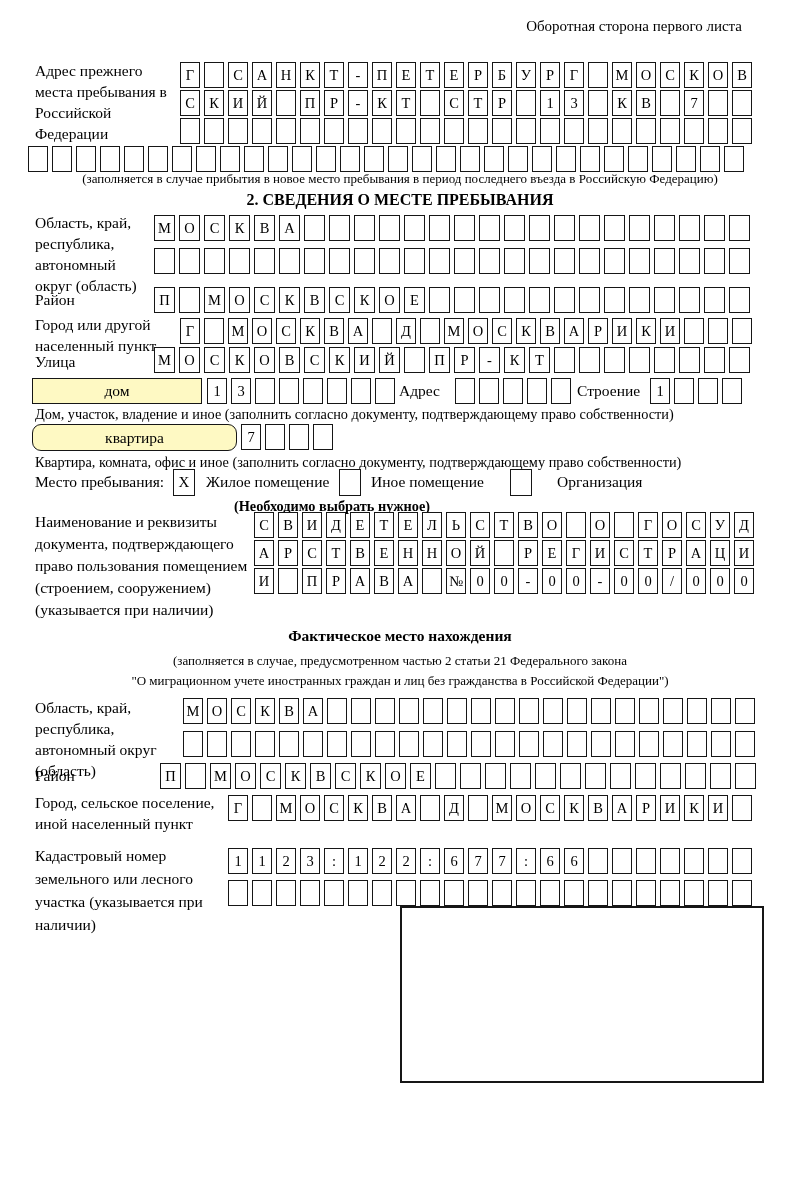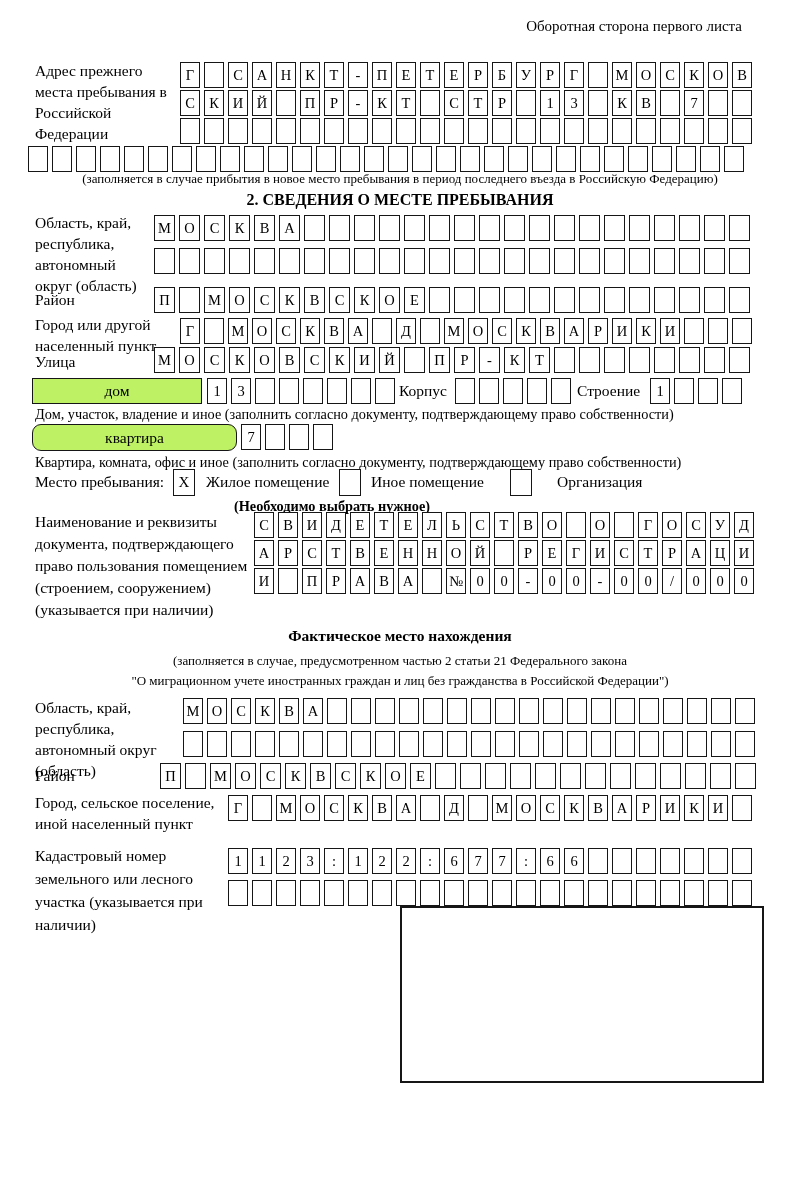--- a/index.html
+++ b/index.html
@@ -9,21 +9,21 @@
   .cellrow{position:absolute;display:flex;}
   .cell{flex:0 0 auto;width:20px;height:26px;margin-right:4px;border:1.6px solid #161616;
         box-sizing:border-box;display:flex;align-items:center;justify-content:center;
         font-size:14.5px;line-height:1;background:#fff;}
   .cellrow.p25 .cell{width:21px;}
   .label{position:absolute;font-size:15.5px;line-height:21px;}
   .note{position:absolute;font-size:13px;line-height:17px;}
   .mnote{position:absolute;font-size:14.3px;}
   .title{position:absolute;font-weight:bold;font-size:16px;width:800px;text-align:center;}
   .wbox{position:absolute;border:1.6px solid #161616;box-sizing:border-box;display:flex;
-        align-items:center;justify-content:center;font-size:15.5px;background:#bef264;}
+        align-items:center;justify-content:center;font-size:15.5px;background:#fef9c3;}
   .chk{position:absolute;width:22px;height:27px;border:1.6px solid #161616;box-sizing:border-box;
        display:flex;align-items:center;justify-content:center;font-size:15px;background:#fff;}
   .center{text-align:center;width:800px;left:0;}
   .stampbox{position:absolute;border:2px solid #161616;box-sizing:border-box;background:#fff;}
 </style>
 </head>
 <body>
 
 <div class="page">
 
@@ -286,21 +286,21 @@
   <div class="cellrow" style="left:207px;top:378px;">
       <span class="cell">1</span>
       <span class="cell">3</span>
       <span class="cell"></span>
       <span class="cell"></span>
       <span class="cell"></span>
       <span class="cell"></span>
       <span class="cell"></span>
       <span class="cell"></span>
     </div>
-  <div class="label" style="left:399px;top:380px;">Корпус</div>
+  <div class="label" style="left:399px;top:380px;">Адрес</div>
   <div class="cellrow" style="left:455px;top:378px;">
       <span class="cell"></span>
       <span class="cell"></span>
       <span class="cell"></span>
       <span class="cell"></span>
       <span class="cell"></span>
     </div>
   <div class="label" style="left:577px;top:380px;">Строение</div>
   <div class="cellrow" style="left:650px;top:378px;">
       <span class="cell">1</span>

